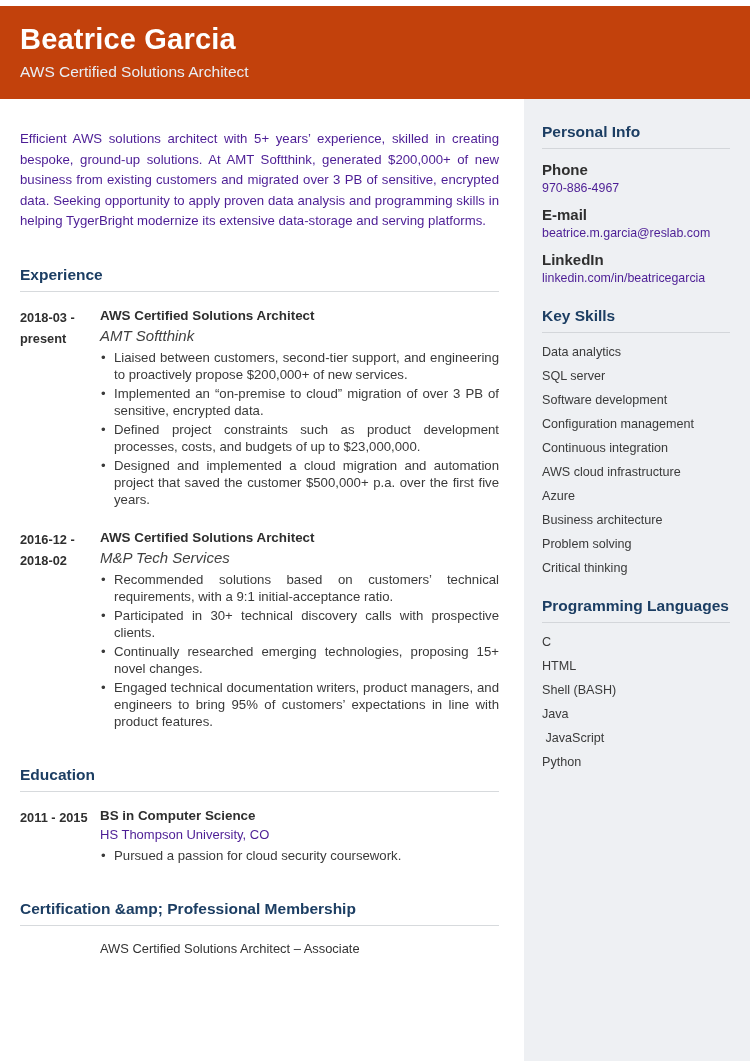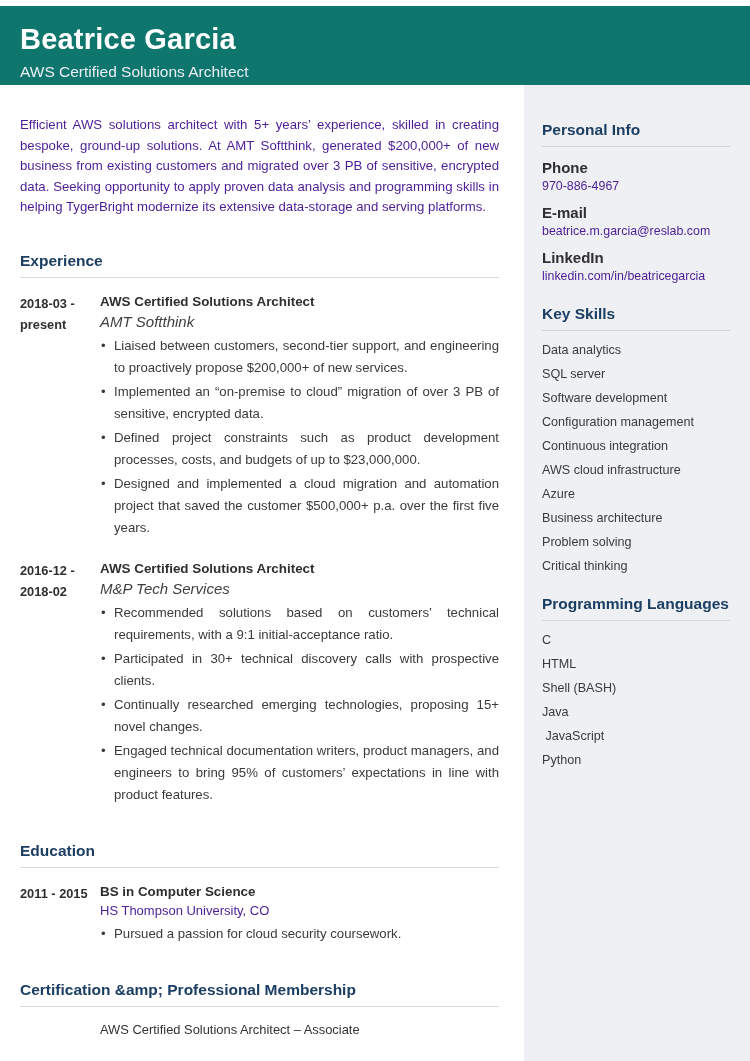--- a/index.html
+++ b/index.html
@@ -5,48 +5,48 @@
   * { margin: 0; padding: 0; box-sizing: border-box; }
   html, body { background: #ffffff; }
   body {
     width: 750px; height: 1061px; overflow: hidden;
     font-family: "Liberation Sans", "DejaVu Sans", sans-serif;
     color: #3a3a3a;
   }
   .page { width: 750px; height: 1061px; display: flex; flex-direction: column; background: #fff; padding-top: 6px; }
 
   
-  .hdr { background: #0f766e; padding: 17px 24px 4px 20px; flex: 0 0 auto; }
+  .hdr { background: #c2410c; padding: 17px 24px 18px 20px; flex: 0 0 auto; }
   .hdr-name { color: #ffffff; font-size: 29px; font-weight: bold; letter-spacing: 0.2px; margin-bottom: 7px; }
   .hdr-title { color: #e9eef4; font-size: 15.5px; font-weight: normal; }
 
   
   .body-row { flex: 1 1 auto; display: flex; min-height: 0; }
   .main { flex: 1 1 auto; padding: 16px 25px 0 20px; background: #fff; }
   .sidebar { width: 226px; flex: 0 0 226px; background: #eef0f3; padding: 20px 20px 0 18px; }
 
   
   .summary { margin-top: 14px; font-size: 13.2px; line-height: 20.6px; text-align: justify; color: #4c1d95; }
   .sec { margin-top: 34px; }
   .sec-h { font-size: 15.5px; font-weight: bold; color: #1c3e63; border-bottom: 1px solid #d7dadd; padding-bottom: 7px; }
   .entry { display: flex; margin-top: 16px; }
   .entry.second { margin-top: 20px; }
   .dates { width: 80px; flex: 0 0 80px; padding-right: 12px; font-size: 12.8px; font-weight: bold; color: #2f2f2f; line-height: 20.6px; }
   .entry-body { flex: 1 1 auto; min-width: 0; }
   .job-title { font-size: 13.4px; font-weight: bold; color: #2f2f2f; }
   .company { font-size: 15px; font-style: italic; color: #3f3f3f; margin-top: 4px; }
   .bullets { list-style: none; margin-top: 5px; }
-  .bullets li { position: relative; padding-left: 14px; font-size: 13.2px; line-height: 22px; text-align: justify; margin-bottom: 2px; }
+  .bullets li { position: relative; padding-left: 14px; font-size: 13.2px; line-height: 17px; text-align: justify; margin-bottom: 2px; }
   .bullets li::before { content: "\2022"; position: absolute; left: 1px; color: #3a3a3a; }
   .cert-list { margin-top: 15px; margin-left: 80px; }
   .cert-item { font-size: 12.9px; color: #333333; margin-bottom: 13px; }
 
   
   .side-h { font-size: 15.5px; font-weight: bold; color: #1c3e63; border-bottom: 1px solid #d3d6da; padding-bottom: 7px; margin-bottom: 12px; }
-  .side-sec { margin-top: 16px; }
+  .side-sec { margin-top: 4px; }
   .side-sec + .side-sec { margin-top: 22px; }
   .field { margin-bottom: 11px; }
   .field-label { font-size: 15px; font-weight: bold; color: #2f2f2f; margin-bottom: 3px; }
   .field-value { font-size: 12.4px; color: #4c1d95; }
   .skill { font-size: 12.6px; color: #3a3a3a; margin-bottom: 10px; white-space: pre-wrap; }
 </style>
 </head>
 <body>
 
 <div class="page">

